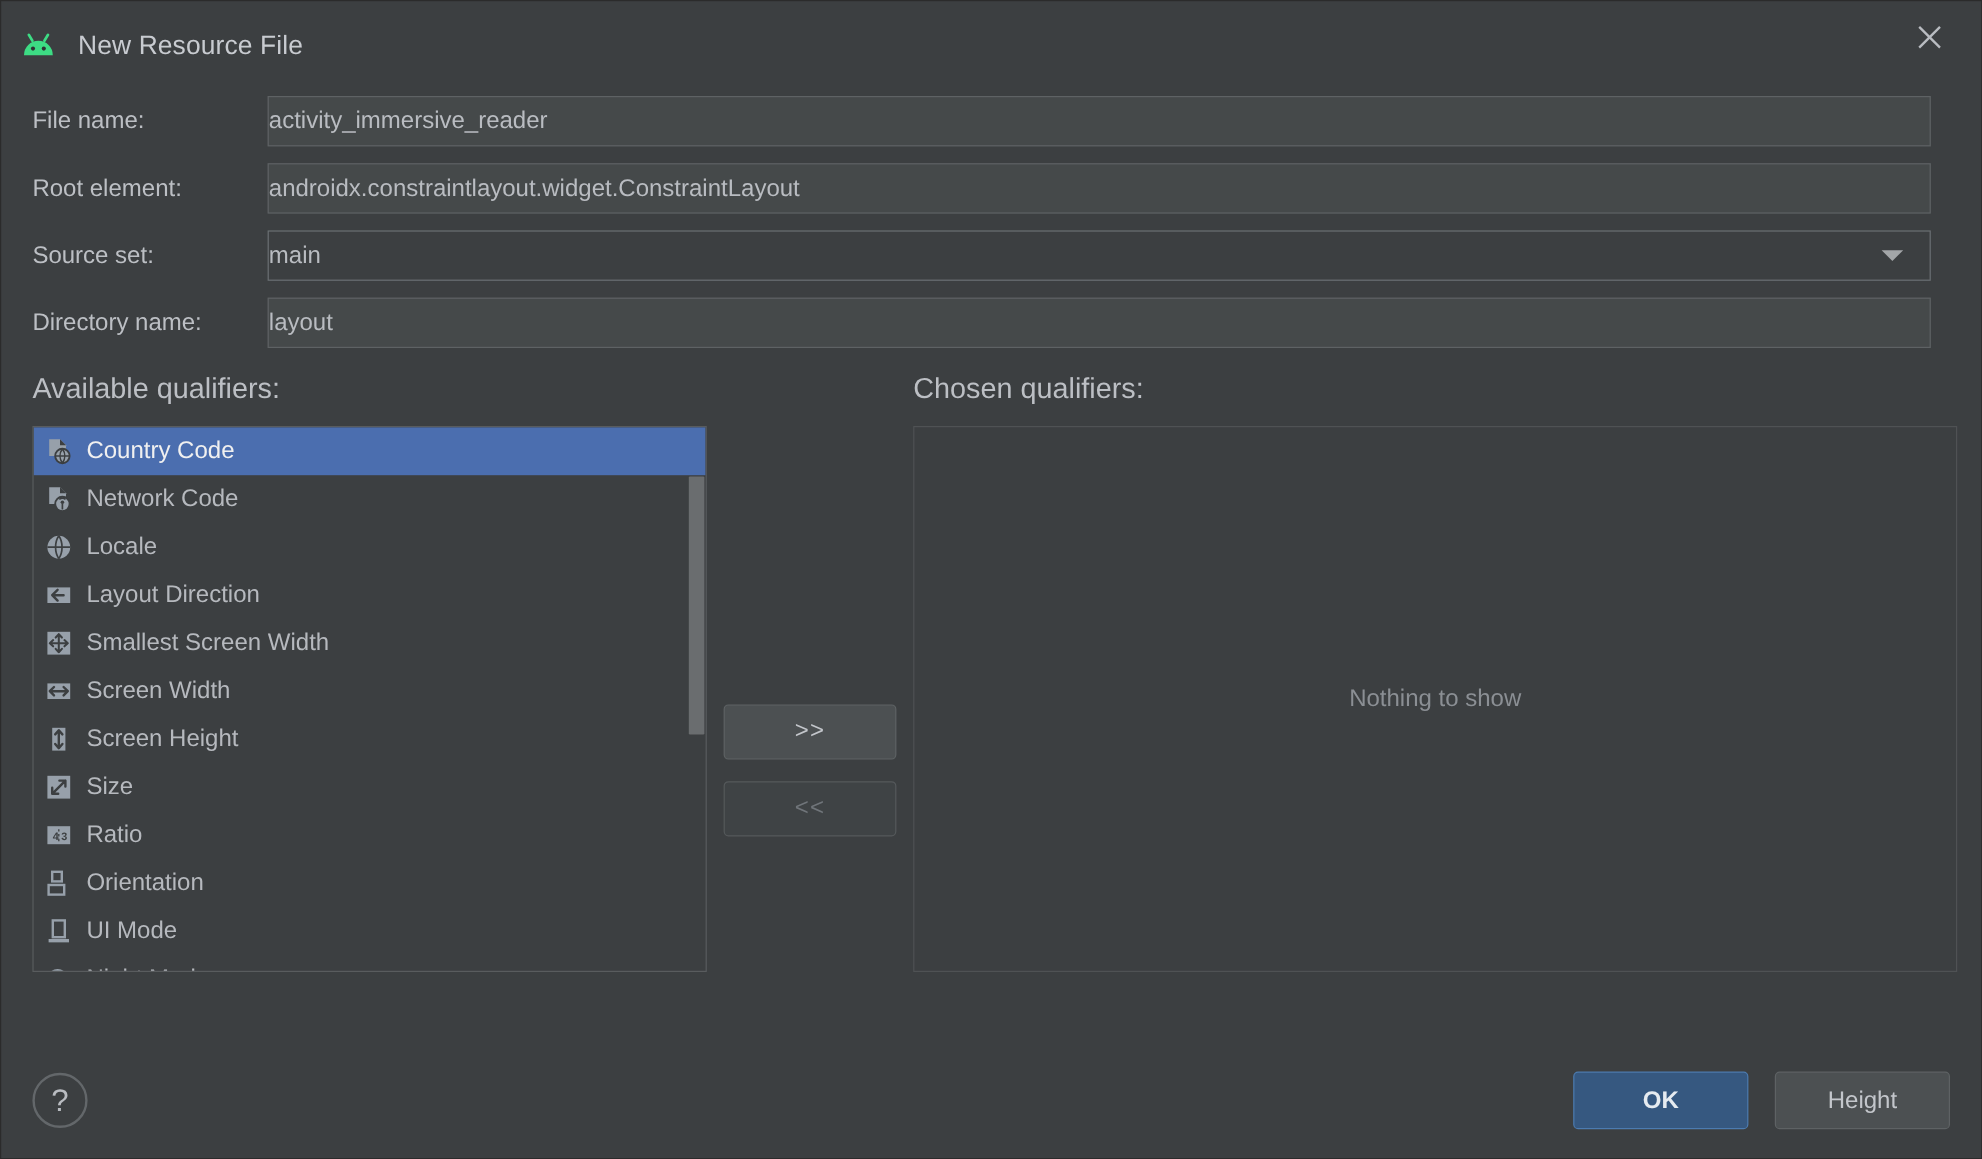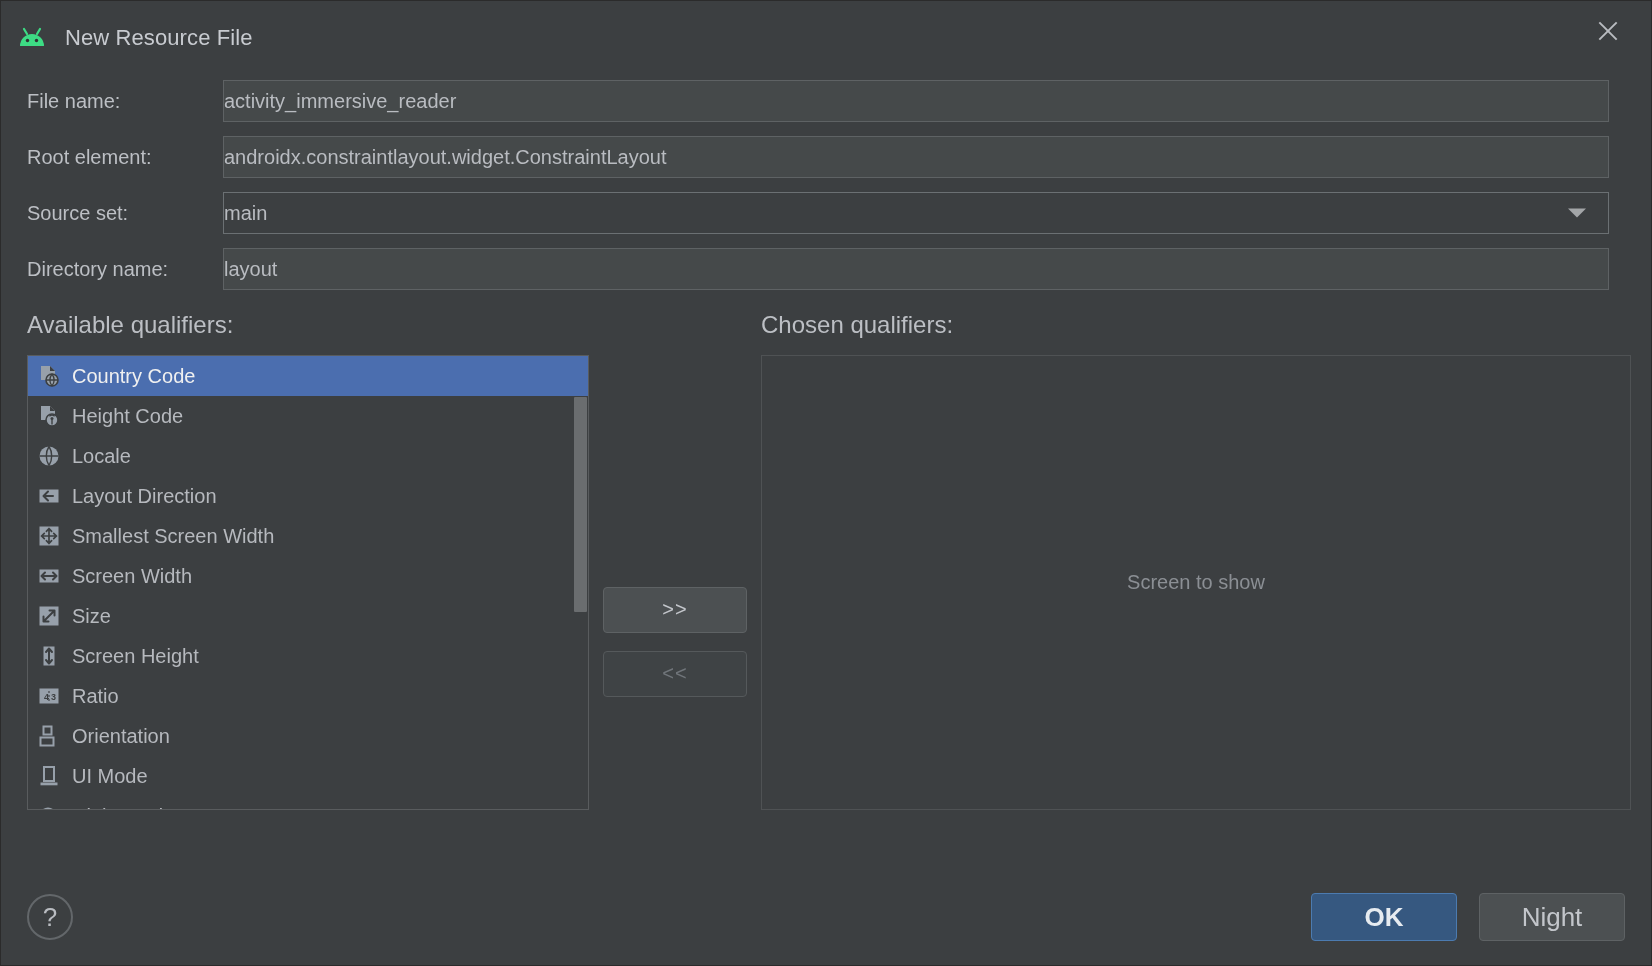--- a/index.html
+++ b/index.html
@@ -235,21 +235,21 @@
     cursor: pointer;
     background: transparent;
     font-family: "Liberation Sans", sans-serif;
   }
   .footer-spacer { flex: 1 1 auto; }
   .dlg-btn {
     height: 48px;
     min-width: 146px;
     padding: 0 22px;
     border-radius: 4px;
-    font-size: 26px;
+    font-size: 20px;
     font-family: "Liberation Sans", sans-serif;
     cursor: pointer;
   }
   .dlg-btn.primary {
     background: #365880;
     border: 1px solid #4c7bb0;
     color: #e6ebf0;
     font-weight: bold;
     margin-right: 22px;
   }
@@ -339,21 +339,21 @@
               <span class="li-icon">
                 <svg viewBox="0 0 24 24" width="24" height="24" aria-hidden="true">
                   <path d="M4 2h9l5 5v9H4z" fill="#97a0aa"></path>
                   <path d="M13 2l5 5h-5z" fill="#3c3f41"></path>
                   <circle cx="15" cy="16" r="6" fill="#97a0aa" stroke="#3c3f41" stroke-width="1.6"></circle>
                   <circle cx="15" cy="14.6" r="1.5" fill="#3c3f41"></circle>
                   <path d="M15 15.6v5" stroke="#3c3f41" stroke-width="1.4"></path>
                   <path d="M12.4 12.2a4 4 0 0 1 5.2 0" stroke="#3c3f41" stroke-width="1.3" fill="none"></path>
                 </svg>
               </span>
-              <span>Height Code</span>
+              <span>Network Code</span>
             </div>
             <div class="list-item">
               <span class="li-icon">
                 <svg viewBox="0 0 24 24" width="24" height="24" aria-hidden="true">
                   <circle cx="12" cy="12" r="9.5" fill="#97a0aa"></circle>
                   <path d="M2.5 12h19M12 2.5c3.6 5.4 3.6 13.6 0 19M12 2.5c-3.6 5.4-3.6 13.6 0 19" stroke="#3c3f41" stroke-width="1.4" fill="none"></path>
                 </svg>
               </span>
               <span>Locale</span>
             </div>
@@ -380,34 +380,34 @@
                 <svg viewBox="0 0 24 24" width="24" height="24" aria-hidden="true">
                   <rect x="2.5" y="5.5" width="19" height="13" fill="#97a0aa"></rect>
                   <path d="M5 12h14M8 8.5L4.5 12 8 15.5M16 8.5l3.5 3.5L16 15.5" stroke="#3c3f41" stroke-width="2" fill="none" stroke-linecap="round" stroke-linejoin="round"></path>
                 </svg>
               </span>
               <span>Screen Width</span>
             </div>
             <div class="list-item">
               <span class="li-icon">
                 <svg viewBox="0 0 24 24" width="24" height="24" aria-hidden="true">
+                  <rect x="6.5" y="2.5" width="11" height="19" fill="#97a0aa"></rect>
+                  <path d="M12 5v14M9 8l3-3.5L15 8M9 16l3 3.5L15 16" stroke="#3c3f41" stroke-width="2" fill="none" stroke-linecap="round" stroke-linejoin="round"></path>
+                </svg>
+              </span>
+              <span>Screen Height</span>
+            </div>
+            <div class="list-item">
+              <span class="li-icon">
+                <svg viewBox="0 0 24 24" width="24" height="24" aria-hidden="true">
                   <rect x="2.5" y="2.5" width="19" height="19" fill="#97a0aa"></rect>
                   <path d="M6.5 17.5l11-11M17.5 6.5h-5M17.5 6.5v5M6.5 17.5h5M6.5 17.5v-5" stroke="#3c3f41" stroke-width="2" fill="none" stroke-linecap="round" stroke-linejoin="round"></path>
                 </svg>
               </span>
               <span>Size</span>
-            </div>
-            <div class="list-item">
-              <span class="li-icon">
-                <svg viewBox="0 0 24 24" width="24" height="24" aria-hidden="true">
-                  <rect x="6.5" y="2.5" width="11" height="19" fill="#97a0aa"></rect>
-                  <path d="M12 5v14M9 8l3-3.5L15 8M9 16l3 3.5L15 16" stroke="#3c3f41" stroke-width="2" fill="none" stroke-linecap="round" stroke-linejoin="round"></path>
-                </svg>
-              </span>
-              <span>Screen Height</span>
             </div>
             <div class="list-item">
               <span class="li-icon">
                 <svg viewBox="0 0 24 24" width="24" height="24" aria-hidden="true">
                   <rect x="2.5" y="4.5" width="19" height="15" fill="#97a0aa"></rect>
                   <text x="7" y="16" font-family="Liberation Sans, sans-serif" font-size="9" font-weight="bold" fill="#3c3f41">4</text>
                   <text x="14" y="16" font-family="Liberation Sans, sans-serif" font-size="9" font-weight="bold" fill="#3c3f41">3</text>
                   <path d="M12 7v10" stroke="#3c3f41" stroke-width="1.1" stroke-dasharray="2 2"></path>
                 </svg>
               </span>
@@ -446,26 +446,26 @@
     </div>
 
     <div class="mid-buttons">
       <button class="mid-btn">&gt;&gt;</button>
       <button class="mid-btn disabled">&lt;&lt;</button>
     </div>
 
     <div class="panel-right">
       <div class="panel-title">Chosen qualifiers:</div>
       <div class="emptybox">
-        <span class="empty-text">Screen to show</span>
+        <span class="empty-text">Nothing to show</span>
       </div>
     </div>
 
   </div>
 
   <div class="footer">
     <button class="help-btn">?</button>
     <span class="footer-spacer"></span>
     <button class="dlg-btn primary">OK</button>
-    <button class="dlg-btn secondary">Night</button>
+    <button class="dlg-btn secondary">Height</button>
   </div>
 
 </div>
 
 </body></html>

